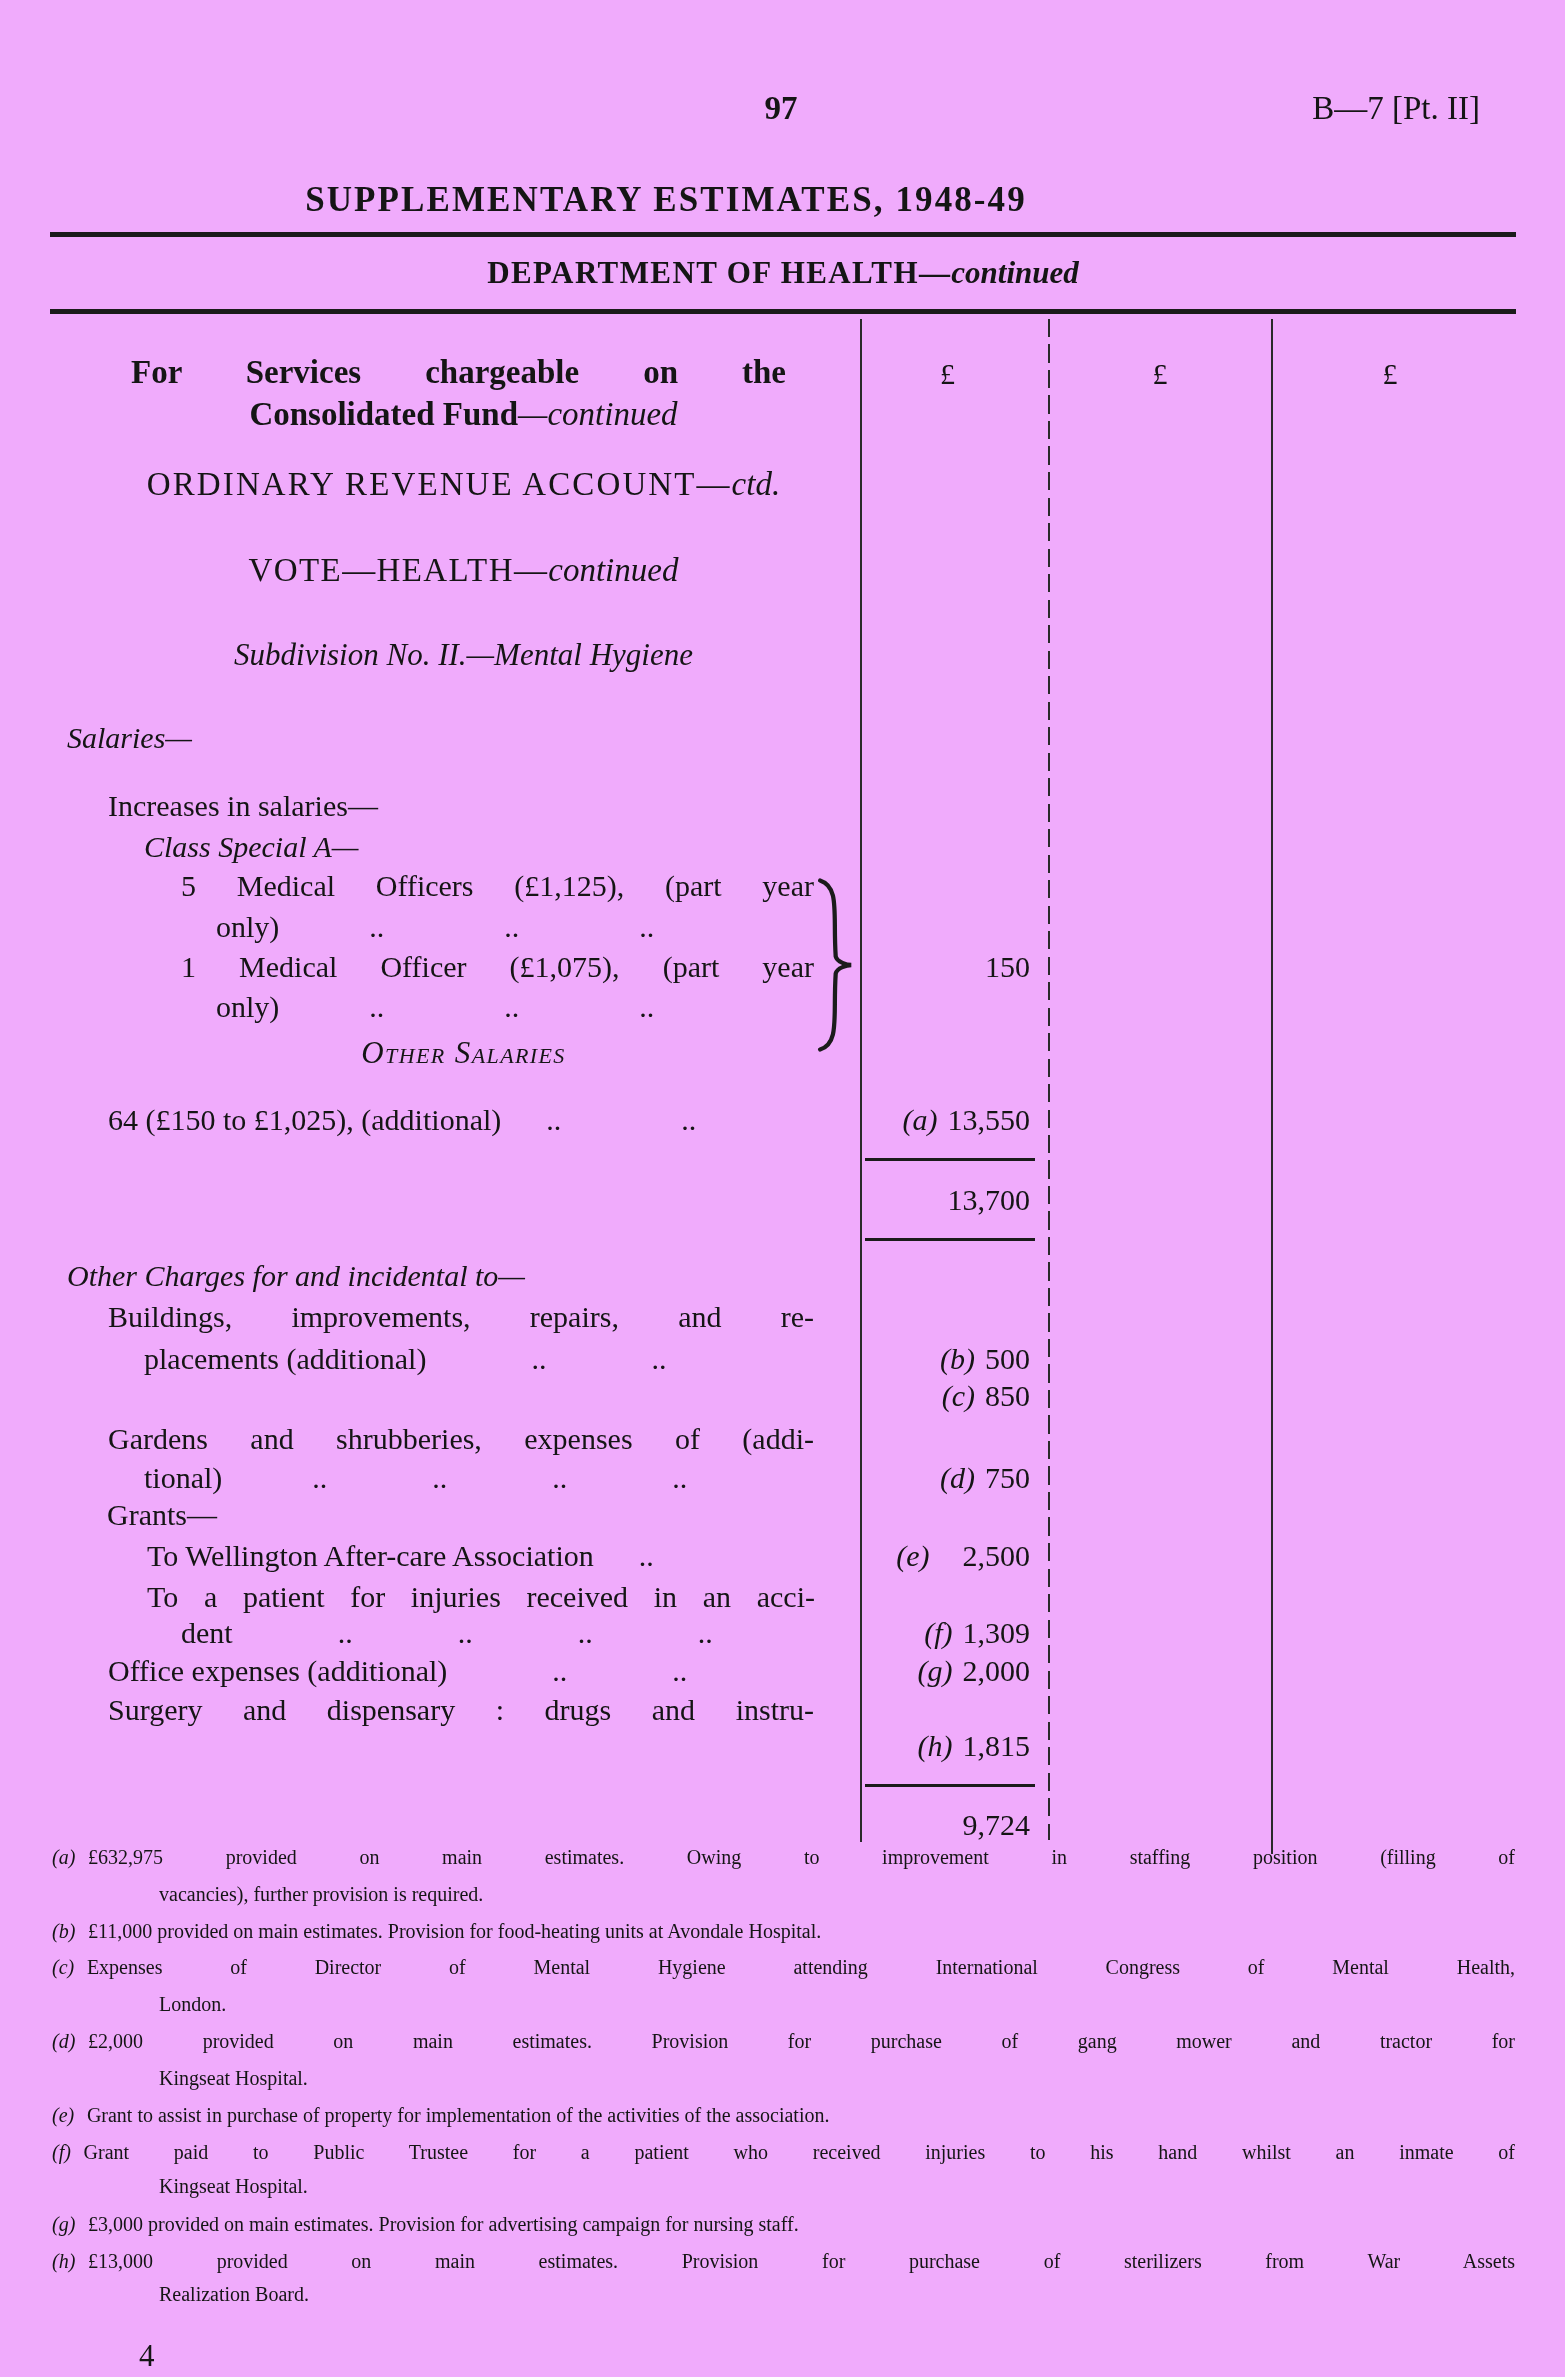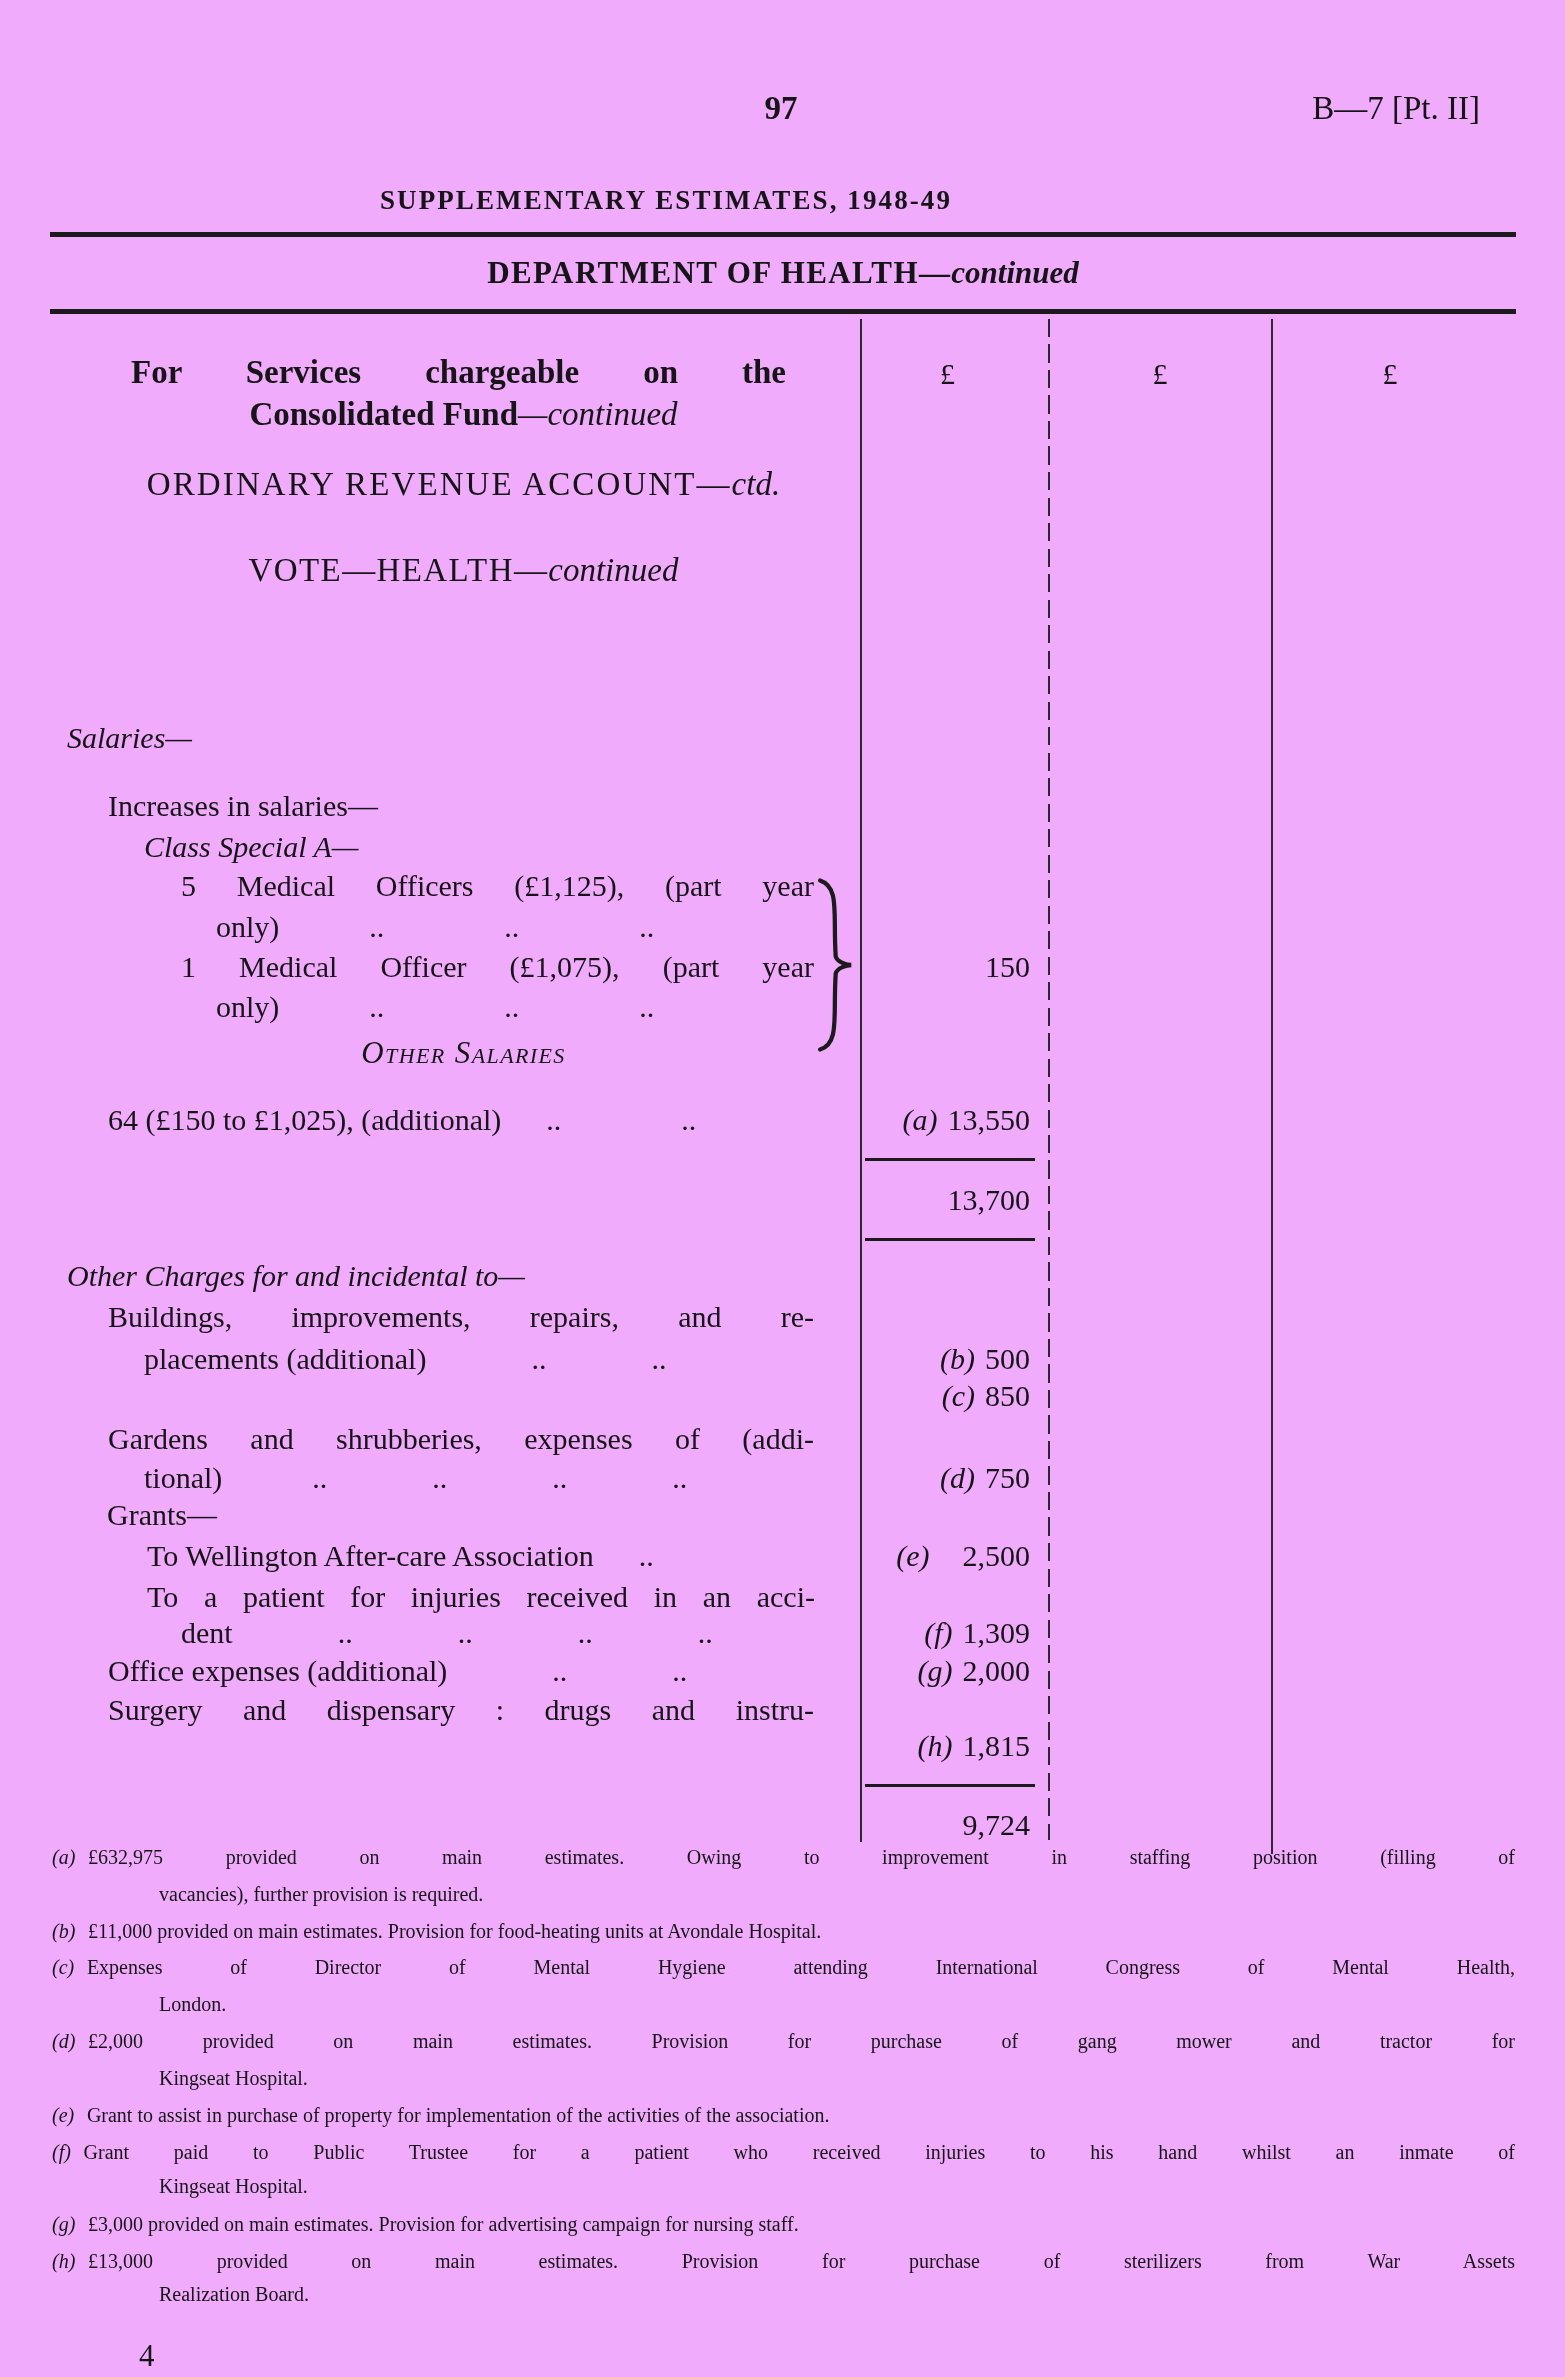--- a/index.html
+++ b/index.html
@@ -34,21 +34,21 @@
   .ls3{letter-spacing:2.1px;}
 </style>
 </head>
 <body>
 
 <div id="page">
 
   <div class="abs b c" style="left:675px;width:212px;top:108px;font-size:33px;">97</div>
   <div class="abs r" style="left:1197px;width:283px;top:108px;font-size:33px;">B—7 [Pt. II]</div>
 
-  <div class="abs b c ls3" style="left:0px;width:1332px;top:200px;font-size:27px;">SUPPLEMENTARY ESTIMATES, 1948-49</div>
+  <div class="abs b c ls3" style="left:0px;width:1332px;top:200px;font-size:35px;">SUPPLEMENTARY ESTIMATES, 1948-49</div>
 
   <div class="hrule" style="left:50px;top:232px;width:1466px;height:5px;"></div>
 
   <div class="abs c" style="left:0px;width:1566px;top:273px;font-size:31px;"><span class="b ls2">DEPARTMENT OF HEALTH—</span><span class="b i">continued</span></div>
 
   <div class="hrule" style="left:50px;top:309px;width:1466px;height:5px;"></div>
 
   <div class="vrule" style="left:860px;top:319px;height:1523px;"></div>
   <div class="vrule dash" style="left:1048px;top:319px;height:1521px;"></div>
   <div class="vrule" style="left:1271px;top:319px;height:1535px;"></div>
@@ -57,20 +57,21 @@
   <div class="abs c body-line" style="left:1050px;width:220px;top:373px;">£</div>
   <div class="abs c body-line" style="left:1273px;width:234px;top:373px;">£</div>
 
   <div class="abs b just" style="left:131px;width:655px;top:372px;font-size:33px;">For Services chargeable on the</div>
   <div class="abs c" style="left:67px;width:793px;top:414px;font-size:33px;"><span class="b">Consolidated Fund</span><span class="i">—continued</span></div>
 
   <div class="abs c" style="left:67px;width:793px;top:484px;font-size:33px;"><span class="ls3">ORDINARY REVENUE ACCOUNT—</span><span class="i">ctd.</span></div>
 
   <div class="abs c" style="left:67px;width:793px;top:570px;font-size:33px;"><span class="ls2">VOTE—HEALTH—</span><span class="i">continued</span></div>
 
+  <div class="abs c i" style="left:67px;width:793px;top:655px;font-size:31px;">Subdivision No. II.—Mental Hygiene</div>
 
   <div class="abs i body-line" style="left:67px;top:737px;">Salaries—</div>
   <div class="abs body-line" style="left:108px;top:805px;">Increases in salaries—</div>
   <div class="abs i body-line" style="left:144px;top:846px;">Class Special A—</div>
   <div class="abs body-line just" style="left:181px;width:633px;top:885px;">5 Medical Officers (£1,125), (part year</div>
   <div class="abs body-line pre" style="left:216px;top:926px;">only)            ..                ..                ..</div>
   <div class="abs body-line just" style="left:181px;width:633px;top:966px;">1 Medical Officer (£1,075), (part year</div>
   <div class="abs body-line pre" style="left:216px;top:1006px;">only)            ..                ..                ..</div>
 
   <svg style="position:absolute;left:813px;top:877px;" width="44" height="176" viewBox="0 0 62 248">

